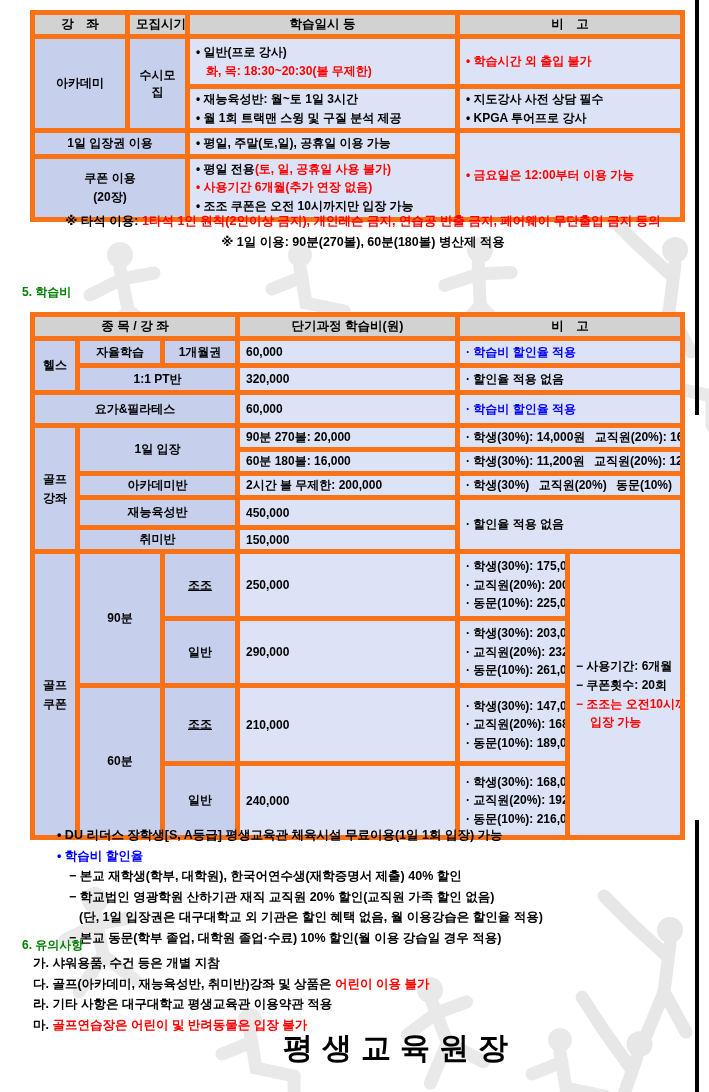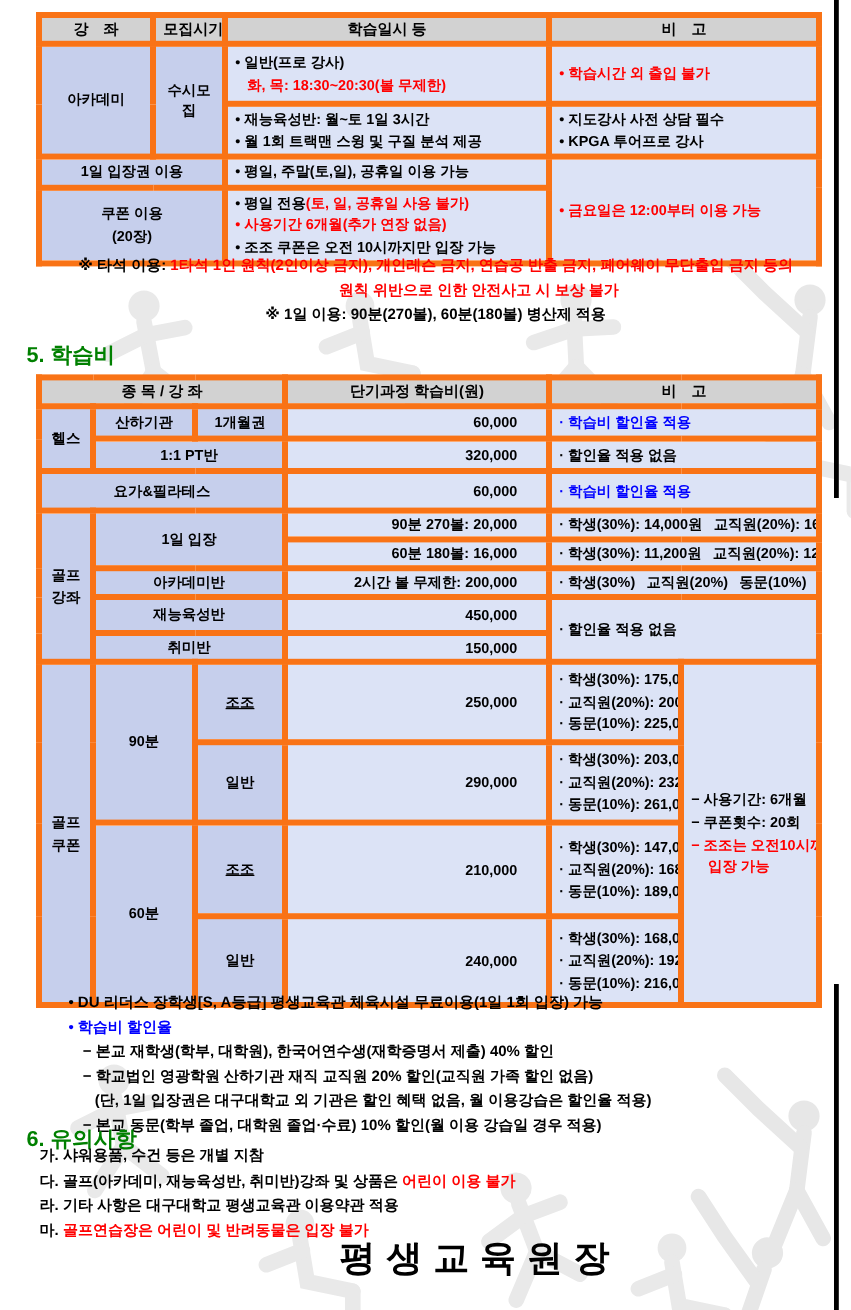--- a/index.html
+++ b/index.html
@@ -9,31 +9,31 @@
     font-weight:bold;color:#000;overflow:hidden;
   }
   .layer{position:absolute;left:0;top:0;width:709px;height:1092px;}
   #watermark{z-index:0;}
   #content{z-index:1;}
   table{border-collapse:collapse;table-layout:fixed;}
   th,td{border:5px solid #f97316;padding:1px 6px;font-size:12px;font-weight:bold;vertical-align:middle;overflow:hidden;}
   .hdr{background:#d2d2d2;text-align:center;font-size:12.5px;white-space:pre;}
   .lbl{background:#c6cfec;text-align:center;}
   .dat{background:#dce3f6;text-align:left;}
-  .fee{background:#dce3f6;text-align:right;padding-right:24px;white-space:pre;}
+  .fee{background:#dce3f6;text-align:left;padding-right:24px;white-space:pre;}
   .ctr{text-align:center;}
   .red{color:#ff0000;}
   .blue{color:#0000ff;}
   .green{color:#008000;}
   .u{text-decoration:underline;}
   .line{line-height:1.55;white-space:pre;}
   .ind{padding-left:10px;}
   .abs{position:absolute;}
   .note-line{font-size:12.5px;line-height:1.4;white-space:pre;margin-bottom:3px;}
-  .sec-title{font-size:18px;}
+  .sec-title{font-size:12px;}
   .edge-line{position:absolute;left:695px;width:4px;background:#000;}
   #signature{
     position:absolute;left:90px;top:1028px;width:620px;text-align:center;
     font-family:"DejaVu Serif","Liberation Serif",serif;
     font-size:30px;font-weight:bold;letter-spacing:9px;
   }
 </style>
 </head>
 <body>
 
@@ -132,21 +132,20 @@
         <div class="line"><span>• 평일 전용</span><span class="red">(토, 일, 공휴일 사용 불가)</span></div>
         <div class="line red">• 사용기간 6개월(추가 연장 없음)</div>
         <div class="line">• 조조 쿠폰은 오전 10시까지만 입장 가능</div>
       </td>
     </tr>
   </tbody>
     </table>
 
   <div class="abs" style="left:33px;top:213px;width:660px;text-align:center;">
     <div class="note-line"><span>※ 타석 이용: </span><span class="red">1타석 1인 원칙(2인이상 금지), 개인레슨 금지, 연습공 반출 금지, 페어웨이 무단출입 금지 등의</span></div>
-    <div class="note-line red" style="padding-left:72px;">원칙 위반으로 인한 안전사고 시 보상 불가</div>
     <div class="note-line"><span>※ 1일 이용: </span><span>90분(270볼), 60분(180볼) 병산제 적용</span></div>
   </div>
 
   <div class="abs green sec-title" style="left:22px;top:284px;">5. 학습비</div>
 
   <table class="abs" style="left:30px;top:312px;width:650px;">
     <colgroup>
         <col style="width:45px">
         <col style="width:85px">
         <col style="width:75px">
@@ -155,21 +154,21 @@
         <col style="width:115px">
       </colgroup>
     <tbody>
         <tr style="height:23px">
       <th class="hdr" colspan="3">종 목 / 강 좌</th>
       <th class="hdr">단기과정 학습비(원)</th>
       <th class="hdr" colspan="2">비  고</th>
     </tr>
     <tr style="height:27px">
       <td class="lbl" rowspan="2">헬스</td>
-      <td class="lbl">산하기관</td>
+      <td class="lbl">자율학습</td>
       <td class="lbl">1개월권</td>
       <td class="fee">60,000</td>
       <td class="dat blue" colspan="2">· 학습비 할인율 적용</td>
     </tr>
     <tr style="height:27px">
       <td class="lbl" colspan="2">1:1  PT반</td>
       <td class="fee">320,000</td>
       <td class="dat" colspan="2">· 할인율 적용 없음</td>
     </tr>
     <tr style="height:33px">

